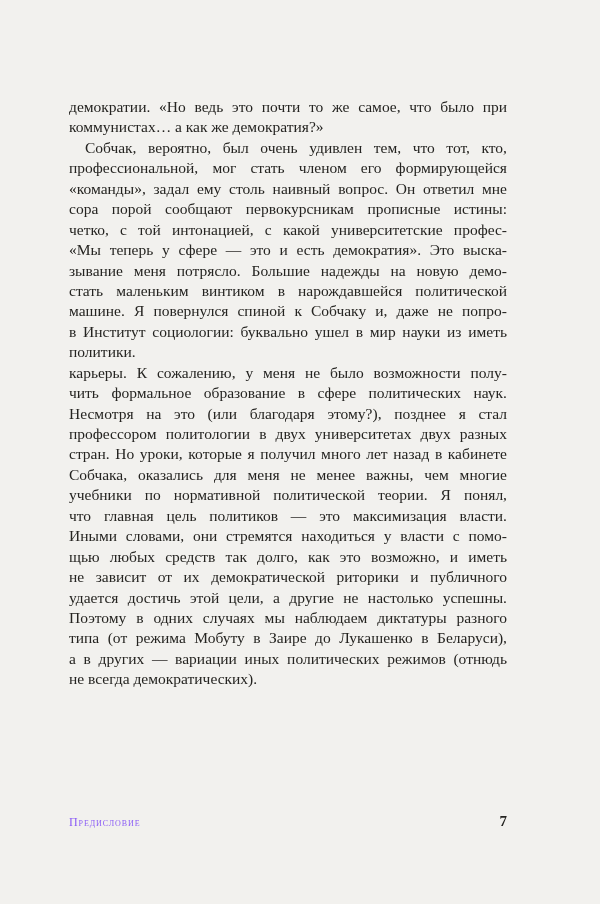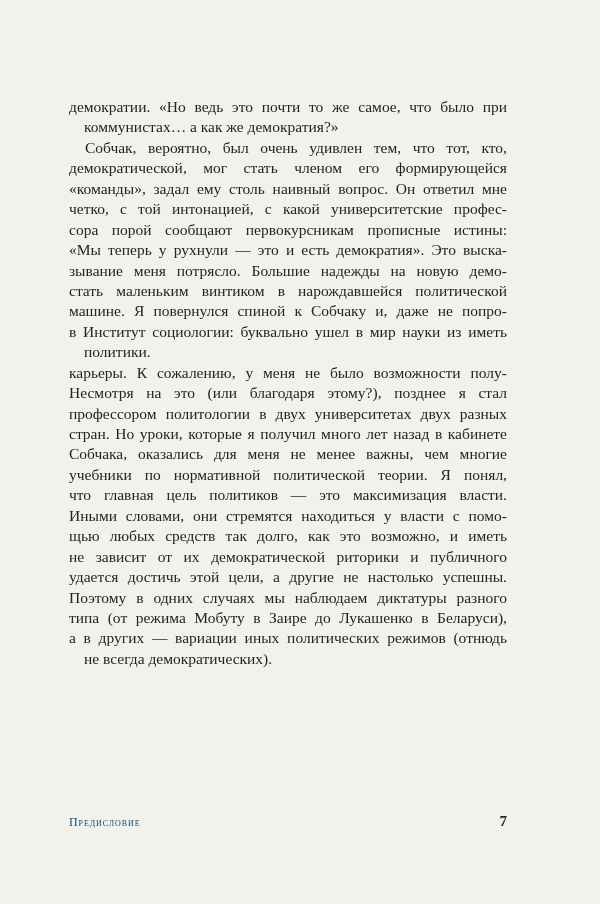--- a/index.html
+++ b/index.html
@@ -35,70 +35,70 @@
   }
   .line {
     text-align: justify;
     text-align-last: justify;
     white-space: normal;
     height: 20.45px;
     overflow: visible;
   }
   .line.last {
     text-align-last: left;
-    margin-left: 15px;
   }
   .line.indent {
     text-indent: 16px;
   }
   .footer {
     position: absolute;
     left: 69px;
     top: 813px;
     width: 438px;
     display: flex;
     justify-content: space-between;
     align-items: baseline;
   }
   .footer-title {
     font-variant: small-caps;
     font-size: 12px;
     letter-spacing: 0.9px;
-    color: #0c4a6e;
+    color: #8b5cf6;
   }
   .footer-page {
     font-size: 15px;
     font-weight: 700;
     color: #252421;
   }
 </style>
 </head>
 <body>
 
 <div class="page">
   <div class="text-block">
       <div class="para">
         <div class="line">демократии. «Но ведь это почти то же самое, что было при</div>
         <div class="line last">коммунистах… а как же демократия?»</div>
       </div>
       <div class="para">
         <div class="line indent">Собчак, вероятно, был очень удивлен тем, что тот, кто,</div>
-        <div class="line">демократической, мог стать членом его формирующейся</div>
+        <div class="line">профессиональной, мог стать членом его формирующейся</div>
         <div class="line">«команды», задал ему столь наивный вопрос. Он ответил мне</div>
+        <div class="line">сора порой сообщают первокурсникам прописные истины:</div>
         <div class="line">четко, с той интонацией, с какой университетские профес-</div>
-        <div class="line">сора порой сообщают первокурсникам прописные истины:</div>
-        <div class="line">«Мы теперь у рухнули — это и есть демократия». Это выска-</div>
+        <div class="line">«Мы теперь у сфере — это и есть демократия». Это выска-</div>
         <div class="line">зывание меня потрясло. Большие надежды на новую демо-</div>
         <div class="line">стать маленьким винтиком в нарождавшейся политической</div>
         <div class="line">машине. Я повернулся спиной к Собчаку и, даже не попро-</div>
         <div class="line">в Институт социологии: буквально ушел в мир науки из иметь</div>
         <div class="line last">политики.</div>
       </div>
       <div class="para">
         <div class="line">карьеры. К сожалению, у меня не было возможности полу-</div>
+        <div class="line">чить формальное образование в сфере политических наук.</div>
         <div class="line">Несмотря на это (или благодаря этому?), позднее я стал</div>
         <div class="line">профессором политологии в двух университетах двух разных</div>
         <div class="line">стран. Но уроки, которые я получил много лет назад в кабинете</div>
         <div class="line">Собчака, оказались для меня не менее важны, чем многие</div>
         <div class="line">учебники по нормативной политической теории. Я понял,</div>
         <div class="line">что главная цель политиков — это максимизация власти.</div>
         <div class="line">Иными словами, они стремятся находиться у власти с помо-</div>
         <div class="line">щью любых средств так долго, как это возможно, и иметь</div>
         <div class="line">не зависит от их демократической риторики и публичного</div>
         <div class="line">удается достичь этой цели, а другие не настолько успешны.</div>

